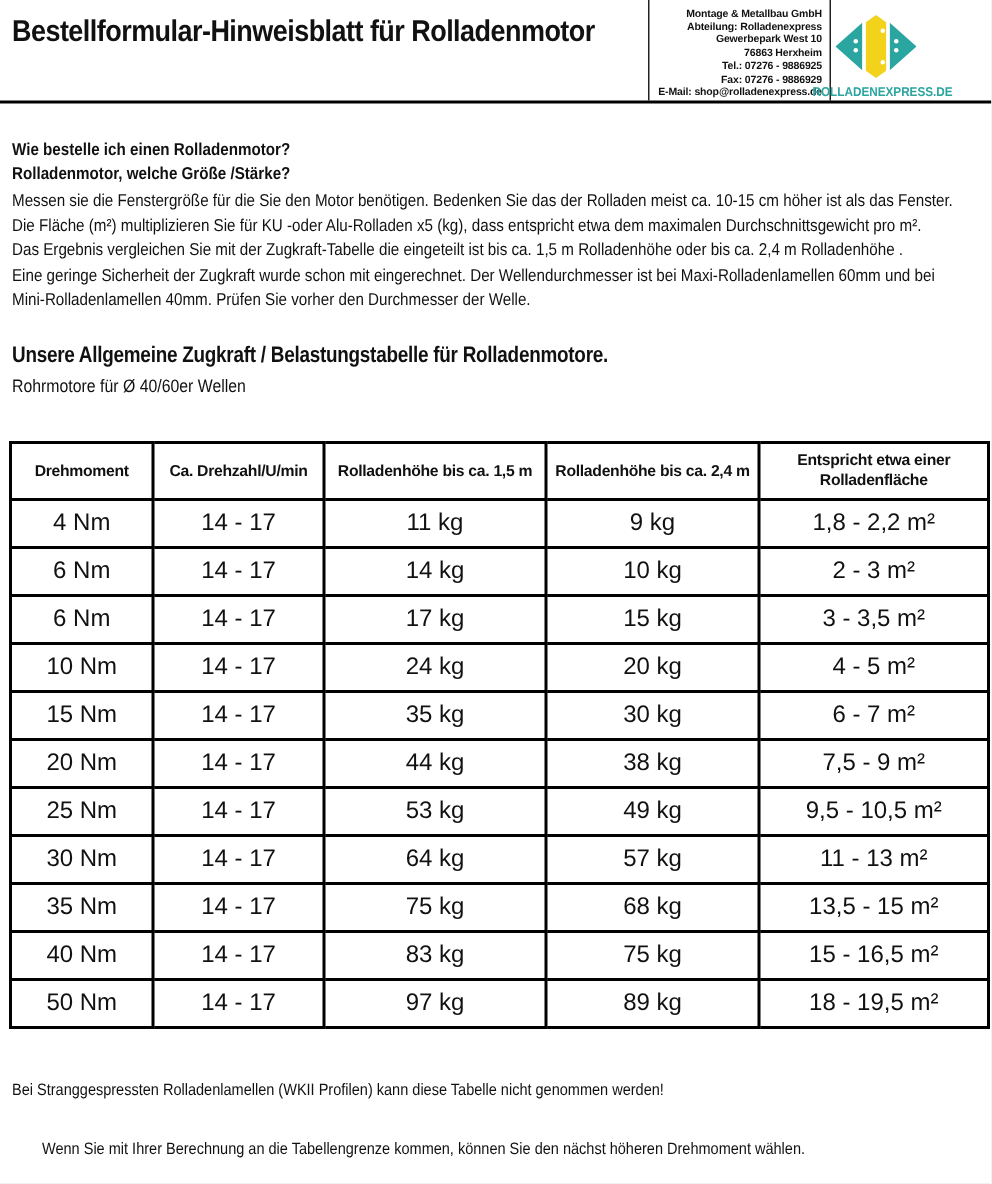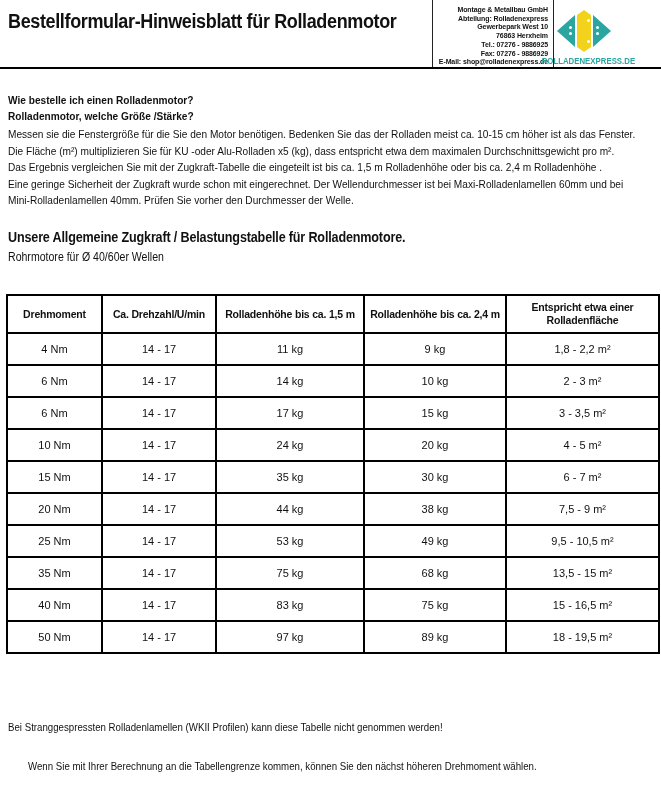--- a/index.html
+++ b/index.html
@@ -58,21 +58,21 @@
   
   .section-title { position: absolute; left: 8px; top: 228px; font-size: 15px; font-weight: 700;
     transform: scaleX(0.84); transform-origin: 0 0; white-space: nowrap; letter-spacing: -0.2px; }
   .section-subtitle { position: absolute; left: 8px; top: 250px; font-size: 12px; }
 
   
   .table-wrap { position: absolute; left: 6px; top: 294px; }
   table { border-collapse: collapse; table-layout: fixed; width: 652px; border-radius: 21px; }
   th, td { border: 2px solid #000; text-align: center; vertical-align: middle; overflow: hidden; }
   th { height: 38px; font-size: 10.5px; font-weight: 700; letter-spacing: -0.2px; line-height: 13px; padding: 0 4px; }
-  td { height: 32px; font-size: 11px; font-weight: 400; }
+  td { height: 32px; font-size: 16px; font-weight: 400; }
 
   
   .note1 { position: absolute; left: 8px; top: 721px; font-size: 11px; }
   .note2 { position: absolute; left: 8px; top: 760px; font-size: 11px; margin-left: 20px; }
 </style>
 </head>
 <body>
 
 <div class="page">
 
@@ -189,20 +189,27 @@
             <td>7,5 - 9 m²</td>
           </tr>
           <tr>
             <td>25 Nm</td>
             <td>14 - 17</td>
             <td>53 kg</td>
             <td>49 kg</td>
             <td>9,5 - 10,5 m²</td>
           </tr>
           <tr>
+            <td>30 Nm</td>
+            <td>14 - 17</td>
+            <td>64 kg</td>
+            <td>57 kg</td>
+            <td>11 - 13 m²</td>
+          </tr>
+          <tr>
             <td>35 Nm</td>
             <td>14 - 17</td>
             <td>75 kg</td>
             <td>68 kg</td>
             <td>13,5 - 15 m²</td>
           </tr>
           <tr>
             <td>40 Nm</td>
             <td>14 - 17</td>
             <td>83 kg</td>

